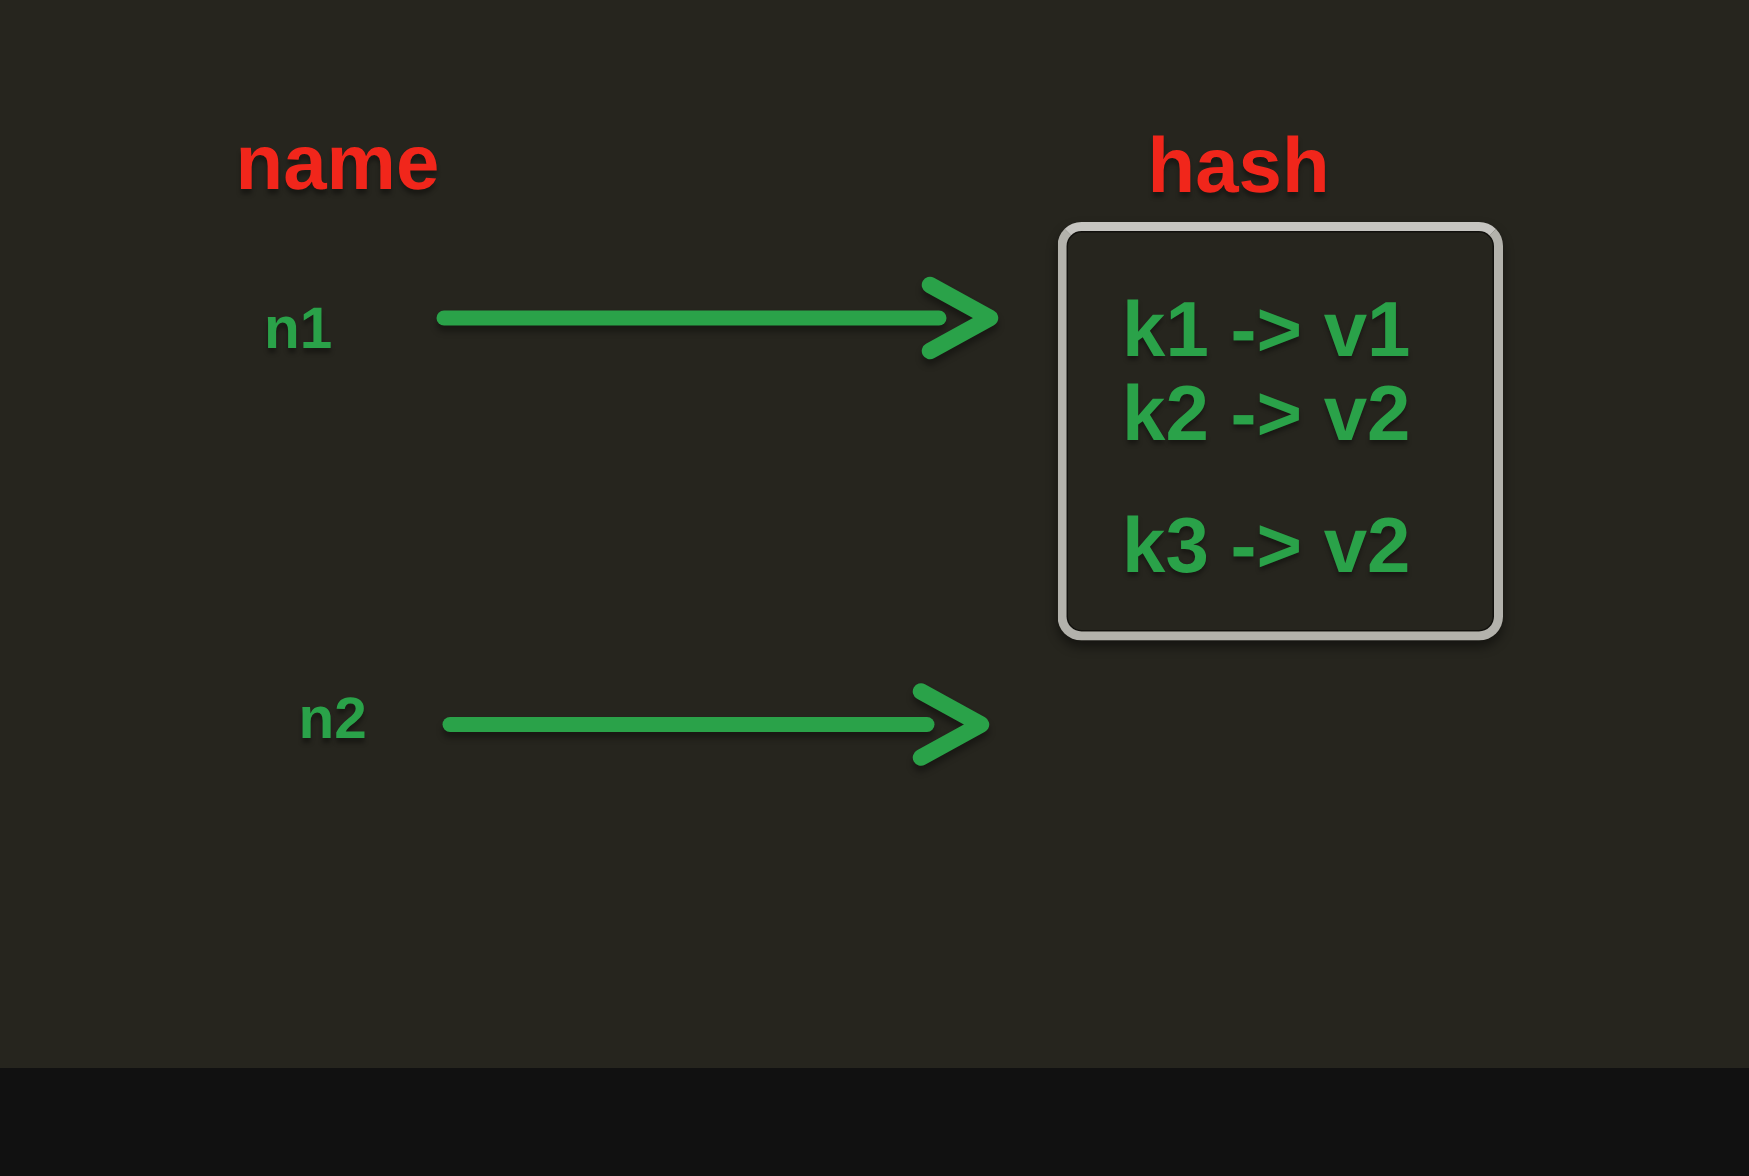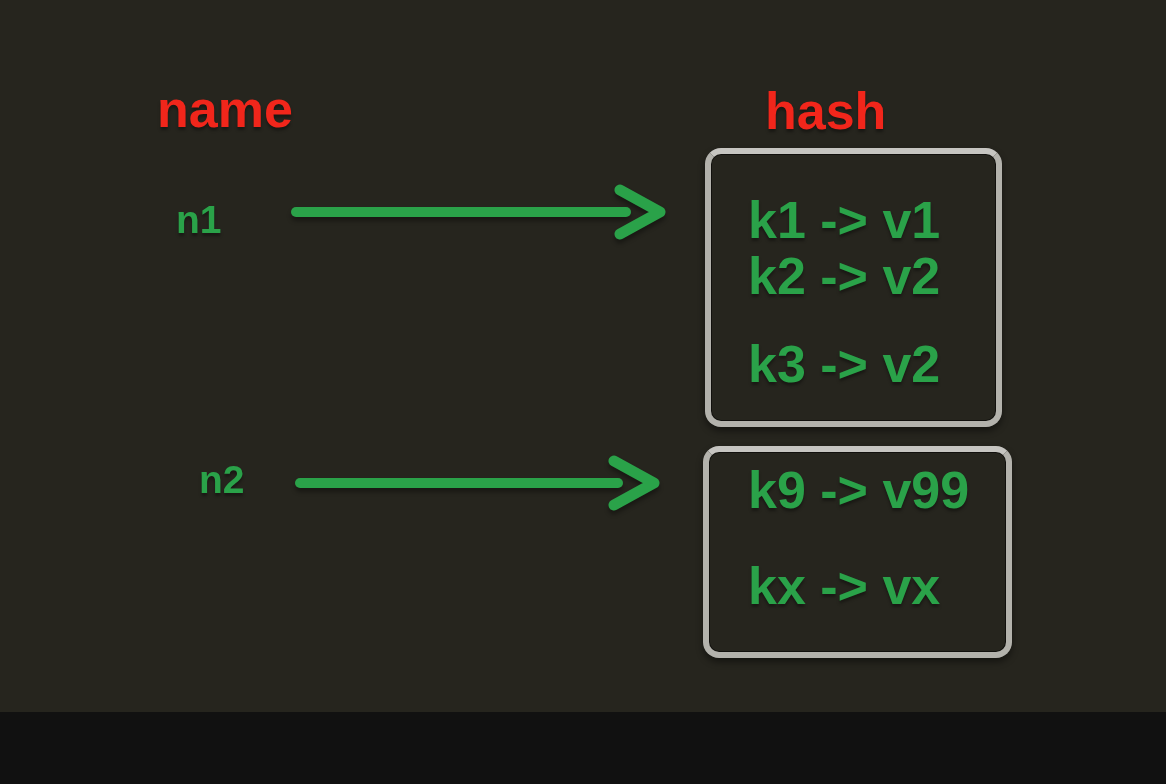--- a/index.html
+++ b/index.html
@@ -97,18 +97,14 @@
     <line x1="8" y1="32" x2="326" y2="32" stroke-width="10"></line>
     <path d="M322 10 L362 32 L322 54" stroke-width="11"></path>
   </svg>
 
   <div class="hashbox box1">
     <div class="hashrow row0">k1 -&gt; v1</div>
     <div class="hashrow row1">k2 -&gt; v2</div>
     <div class="hashrow row2">k3 -&gt; v2</div>
   </div>
 
-  <div class="hashbox box2">
-    <div class="hashrow row0">k9 -&gt; v99</div>
-    <div class="hashrow row1">kx -&gt; vx</div>
-  </div>
 
 </div>
 
 </body></html>

